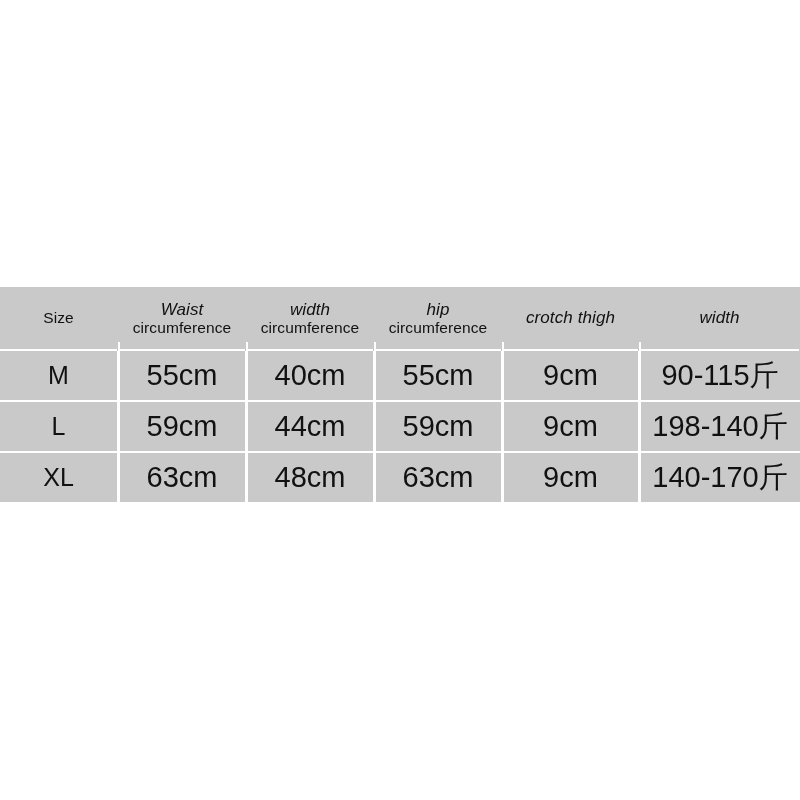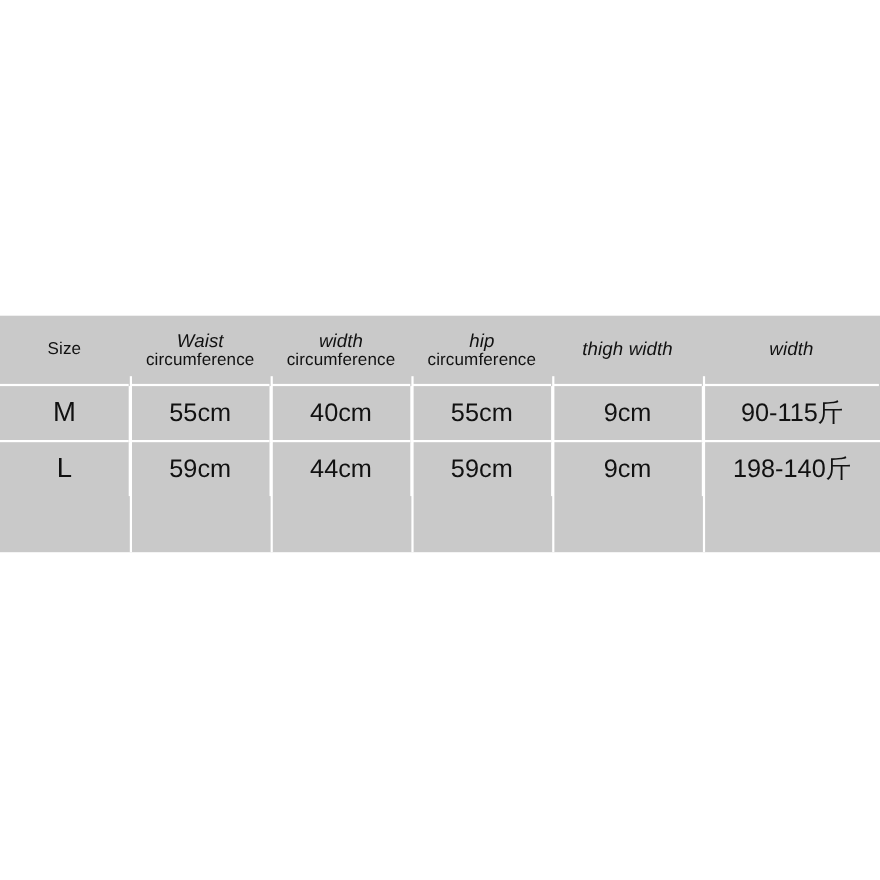--- a/index.html
+++ b/index.html
@@ -64,21 +64,21 @@
 
   .head-two-line span {
     display: block;
   }
   .head-two-line .l1 { font-size: 17px; font-style: italic; }
   .head-two-line .l2 { font-size: 15.5px; }
 
   
   tr.data-row td {
     height: 49px;
-    font-size: 23px;
+    font-size: 29px;
     font-weight: 400;
     border-top: 2px solid #ffffff;
     border-right: 2px solid #ffffff;
   }
   tr.data-row td:last-child { border-right: none; }
   tr.data-row td.sizecol { font-size: 25px; }
 
   
   tr.head-row td {
     border-right: 2px solid transparent;
@@ -128,21 +128,21 @@
             </span>
           </td>
           <td>
             <span class="head-two-line">
               <span class="l1">hip</span>
               <span class="l2">circumference</span>
             </span>
           </td>
           <td>
             <span class="head-two-line">
-              <span class="l1">thigh width</span>
+              <span class="l1">crotch thigh</span>
             </span>
           </td>
           <td>
             <span class="head-two-line">
               <span class="l1">width</span>
             </span>
           </td>
         </tr>
 
         <tr class="data-row">
@@ -156,20 +156,28 @@
 
         <tr class="data-row">
           <td class="sizecol">L</td>
           <td>59cm</td>
           <td>44cm</td>
           <td>59cm</td>
           <td>9cm</td>
           <td>198-140斤</td>
         </tr>
 
+        <tr class="data-row">
+          <td class="sizecol">XL</td>
+          <td>63cm</td>
+          <td>48cm</td>
+          <td>63cm</td>
+          <td>9cm</td>
+          <td>140-170斤</td>
+        </tr>
       </tbody>
     </table>
 
     <div class="band-divider" style="left:118px; top:55px; height:160px;"></div>
     <div class="band-divider" style="left:246px; top:55px; height:160px;"></div>
     <div class="band-divider" style="left:374px; top:55px; height:160px;"></div>
     <div class="band-divider" style="left:502px; top:55px; height:160px;"></div>
     <div class="band-divider" style="left:639px; top:55px; height:160px;"></div>
   </div>
 

